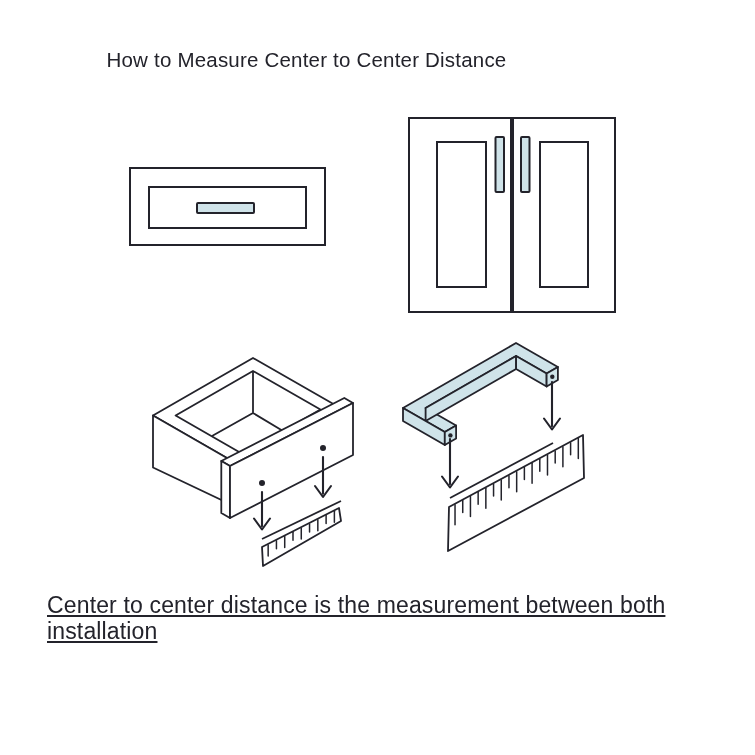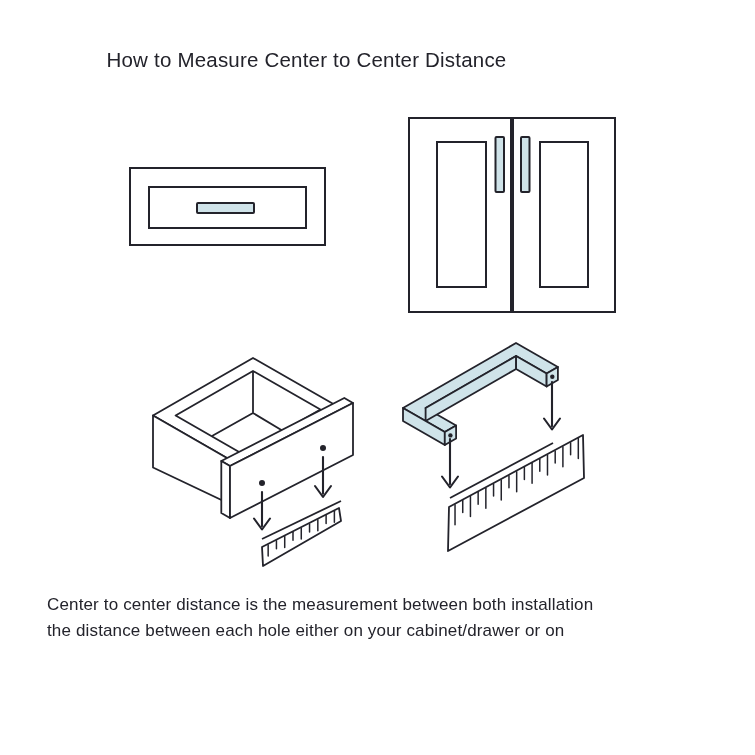--- a/index.html
+++ b/index.html
@@ -10,21 +10,21 @@
   }
   .page{position:absolute;inset:0;}
   .title{
     position:absolute;top:48px;left:0;width:613px;
     text-align:center;font-size:20.5px;font-weight:500;
     letter-spacing:.2px;color:inherit;
   }
   .canvas{position:absolute;top:0;left:0;width:755px;height:755px;}
   .caption{
     position:absolute;top:592px;left:47px;width:672px;
-    font-size:17px;line-height:26.4px;letter-spacing:.15px;color:inherit;
+    font-size:23px;line-height:26.4px;letter-spacing:.15px;color:inherit;text-decoration:underline;
   }
   svg{display:block;}
   .ink-line{stroke:currentColor;fill:none;}
 </style>
 </head>
 <body style="color: rgb(35, 35, 43); background: rgb(255, 255, 255);">
 
 <div class="page">
 
   <div class="title">How to Measure Center to Center Distance</div>
@@ -113,16 +113,15 @@
           <line x1="555.1949999999999" y1="450.94" x2="555.1949999999999" y2="462.94" stroke="currentColor" stroke-width="1.5" stroke-linecap="round"></line>
           <line x1="562.9" y1="446.8" x2="562.9" y2="466.8" stroke="currentColor" stroke-width="1.5" stroke-linecap="round"></line>
           <line x1="570.605" y1="442.65999999999997" x2="570.605" y2="454.65999999999997" stroke="currentColor" stroke-width="1.5" stroke-linecap="round"></line>
           <line x1="578.31" y1="438.52" x2="578.31" y2="458.52" stroke="currentColor" stroke-width="1.5" stroke-linecap="round"></line>
         </g>
     </g>
   </svg>
 
   <div class="caption">
     <div>Center to center distance is the measurement between both installation</div>
-    <div>the distance between each hole either on your cabinet/drawer or on</div>
   </div>
 
 </div>
 
 </body></html>

